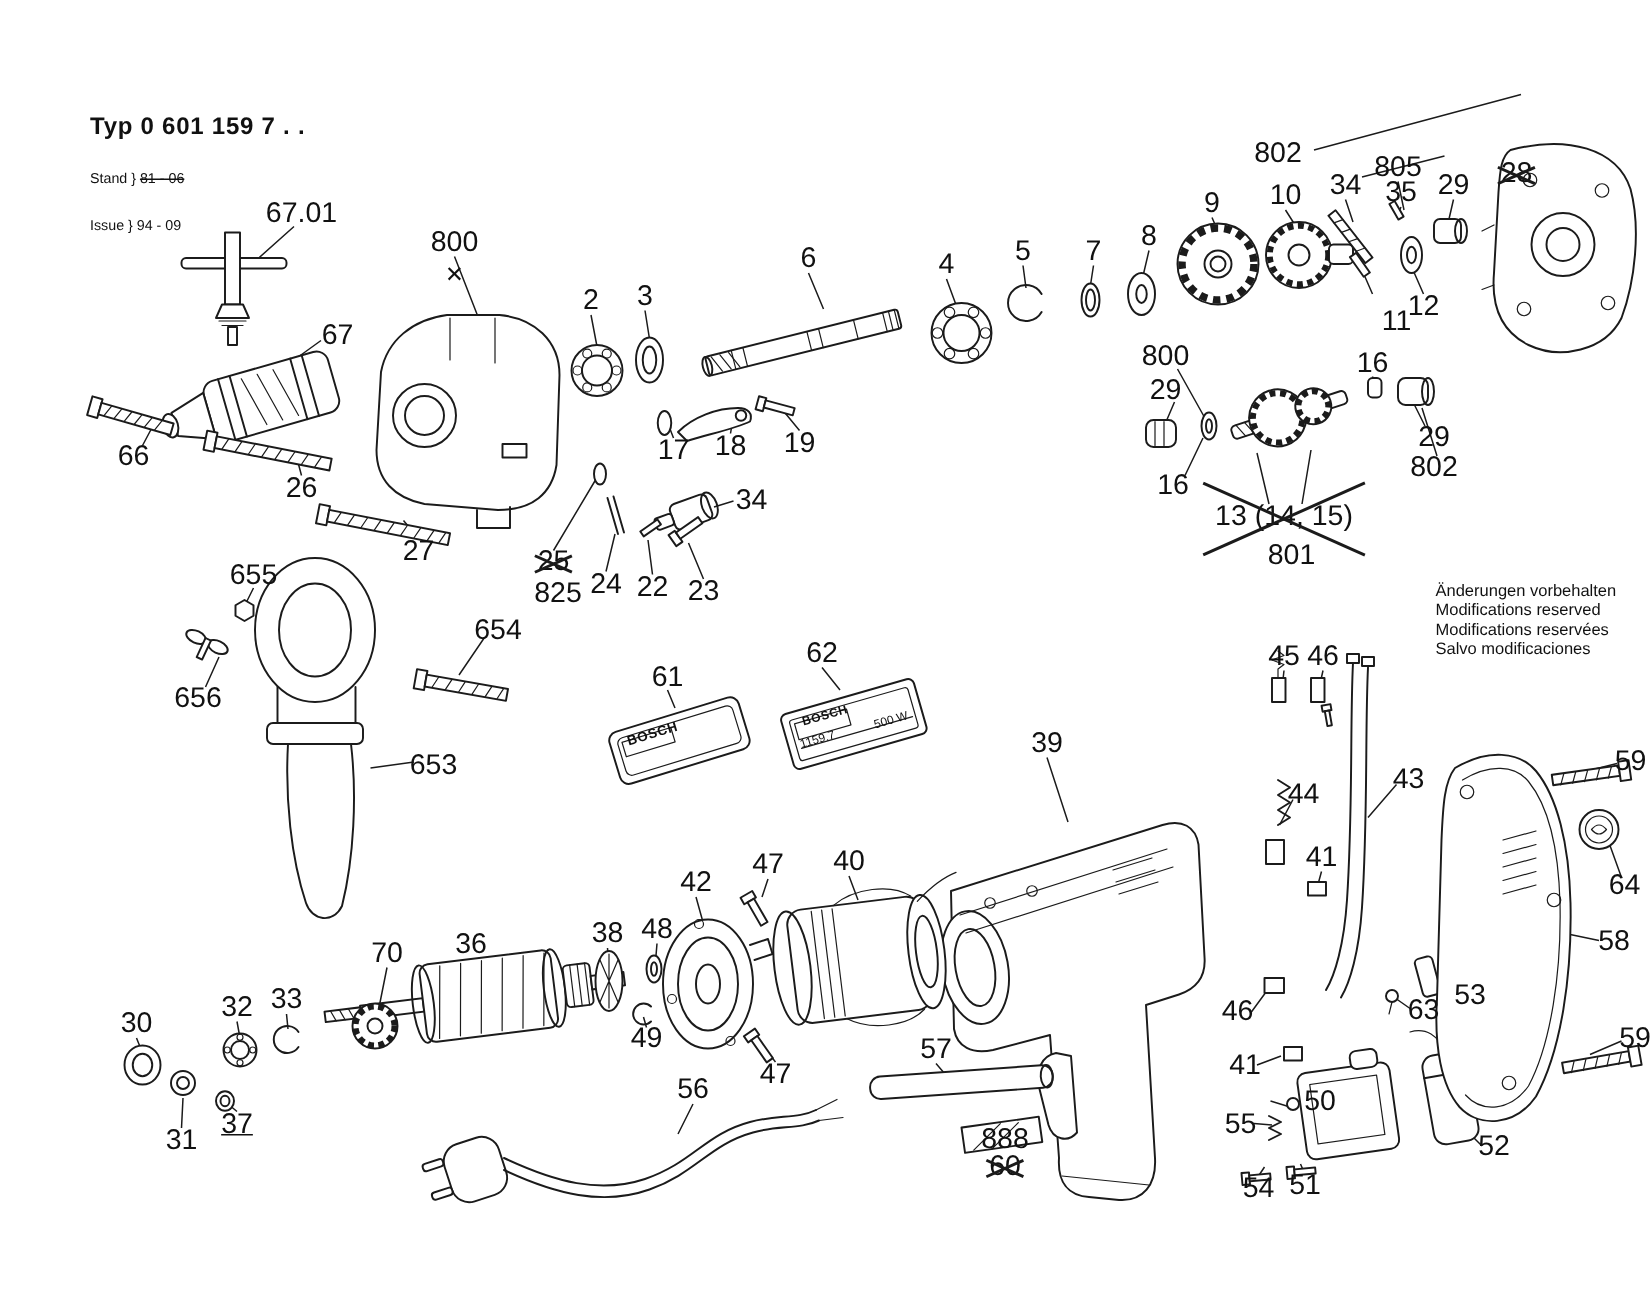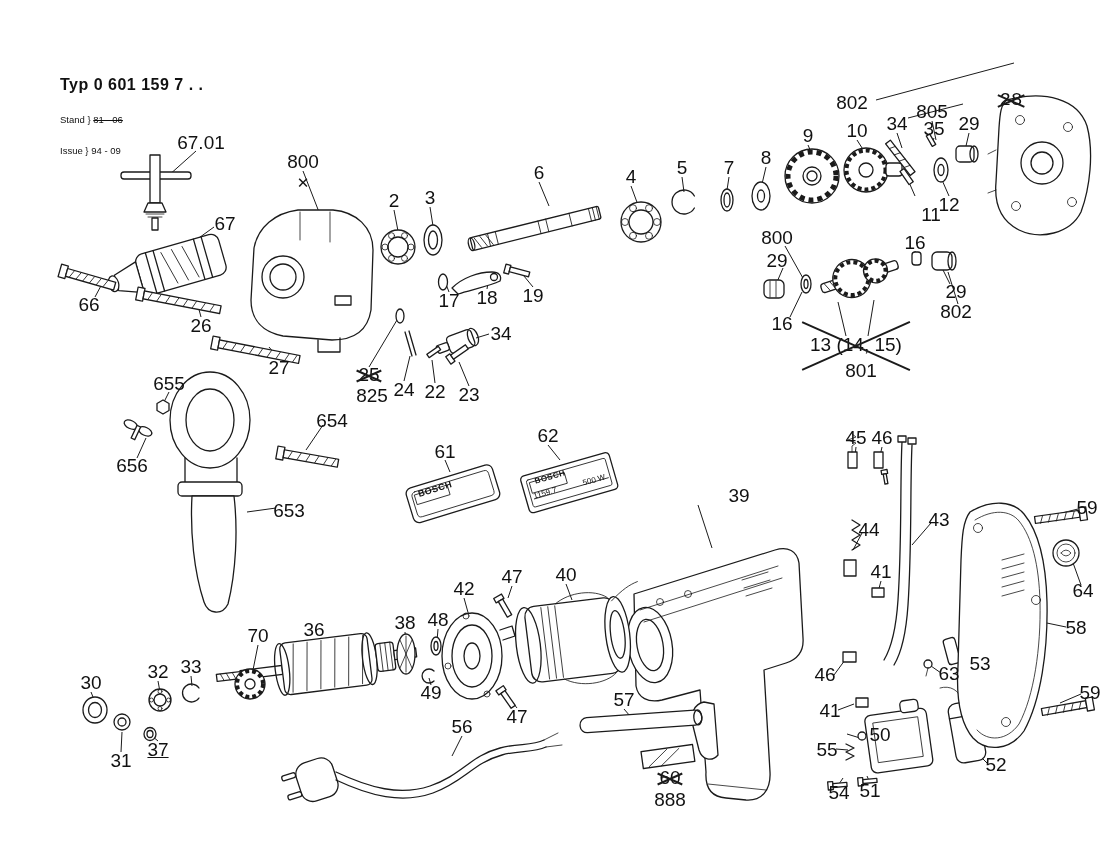--- a/index.html
+++ b/index.html
@@ -461,40 +461,46 @@
       <span>}</span>
       <span class="struck">81 - 06</span>
     </div>
     <div class="sub-row">
       <span>Issue</span>
       <span>}</span>
       <span>94 - 09</span>
     </div>
   </div>
 
+  <div id="notes">
+    <div>Änderungen vorbehalten</div>
+    <div>Modifications reserved</div>
+    <div>Modifications reservées</div>
+    <div>Salvo modificaciones</div>
+  </div>
 
   <div id="labels-layer">
       <div class="part-label" style="left: 201px; top: 143px; transform: translate(-50%, -50%);">67.01</div>
       <div class="part-label" style="left: 303px; top: 162px; transform: translate(-50%, -50%);">800</div>
       <div class="part-label" style="left: 303px; top: 183px; font-size: 15px; transform: translate(-50%, -50%);">✕</div>
       <div class="part-label" style="left: 394px; top: 201px; transform: translate(-50%, -50%);">2</div>
       <div class="part-label" style="left: 430px; top: 198px; transform: translate(-50%, -50%);">3</div>
       <div class="part-label" style="left: 539px; top: 173px; transform: translate(-50%, -50%);">6</div>
       <div class="part-label" style="left: 631px; top: 177px; transform: translate(-50%, -50%);">4</div>
       <div class="part-label" style="left: 682px; top: 168px; transform: translate(-50%, -50%);">5</div>
       <div class="part-label" style="left: 729px; top: 168px; transform: translate(-50%, -50%);">7</div>
       <div class="part-label" style="left: 766px; top: 158px; transform: translate(-50%, -50%);">8</div>
       <div class="part-label" style="left: 808px; top: 136px; transform: translate(-50%, -50%);">9</div>
       <div class="part-label" style="left: 857px; top: 131px; transform: translate(-50%, -50%);">10</div>
       <div class="part-label" style="left: 852px; top: 103px; transform: translate(-50%, -50%);">802</div>
       <div class="part-label" style="left: 897px; top: 124px; transform: translate(-50%, -50%);">34</div>
       <div class="part-label" style="left: 932px; top: 112px; transform: translate(-50%, -50%);">805</div>
       <div class="part-label" style="left: 934px; top: 129px; transform: translate(-50%, -50%);">35</div>
       <div class="part-label" style="left: 969px; top: 124px; transform: translate(-50%, -50%);">29</div>
-      <div class="part-label crossed" style="left: 1011px; top: 100px; transform: translate(-50%, -50%); font-family: Liberation Mono, monospace;">28</div>
+      <div class="part-label crossed" style="left: 1011px; top: 116px; transform: translate(-50%, -50%);">28</div>
       <div class="part-label" style="left: 915px; top: 215px; transform: translate(-50%, -50%); margin-left: 16px;">11</div>
       <div class="part-label" style="left: 949px; top: 205px; transform: translate(-50%, -50%);">12</div>
       <div class="part-label" style="left: 777px; top: 238px; transform: translate(-50%, -50%);">800</div>
       <div class="part-label" style="left: 777px; top: 261px; transform: translate(-50%, -50%);">29</div>
       <div class="part-label" style="left: 915px; top: 243px; transform: translate(-50%, -50%);">16</div>
       <div class="part-label" style="left: 956px; top: 292px; transform: translate(-50%, -50%);">29</div>
       <div class="part-label" style="left: 956px; top: 312px; transform: translate(-50%, -50%);">802</div>
       <div class="part-label" style="left: 782px; top: 324px; transform: translate(-50%, -50%);">16</div>
       <div class="part-label crossed" style="left: 856px; top: 345px; transform: translate(-50%, -50%);">13 (14, 15)</div>
       <div class="part-label" style="left: 861px; top: 371px; transform: translate(-50%, -50%);">801</div>
@@ -510,21 +516,21 @@
       <div class="part-label" style="left: 404px; top: 390px; transform: translate(-50%, -50%);">24</div>
       <div class="part-label" style="left: 435px; top: 392px; transform: translate(-50%, -50%);">22</div>
       <div class="part-label" style="left: 469px; top: 395px; transform: translate(-50%, -50%);">23</div>
       <div class="part-label" style="left: 501px; top: 334px; transform: translate(-50%, -50%);">34</div>
       <div class="part-label" style="left: 169px; top: 384px; transform: translate(-50%, -50%);">655</div>
       <div class="part-label" style="left: 132px; top: 466px; transform: translate(-50%, -50%);">656</div>
       <div class="part-label" style="left: 332px; top: 421px; transform: translate(-50%, -50%);">654</div>
       <div class="part-label" style="left: 289px; top: 511px; transform: translate(-50%, -50%);">653</div>
       <div class="part-label" style="left: 445px; top: 452px; transform: translate(-50%, -50%);">61</div>
       <div class="part-label" style="left: 548px; top: 436px; transform: translate(-50%, -50%);">62</div>
-      <div class="part-label" style="left: 698px; top: 496px; transform: translate(-50%, -50%); margin-left: 41px;">39</div>
+      <div class="part-label" style="left: 698px; top: 496px; transform: translate(-50%, -50%);">39</div>
       <div class="part-label" style="left: 856px; top: 438px; transform: translate(-50%, -50%);">45</div>
       <div class="part-label" style="left: 882px; top: 438px; transform: translate(-50%, -50%);">46</div>
       <div class="part-label" style="left: 939px; top: 520px; transform: translate(-50%, -50%);">43</div>
       <div class="part-label" style="left: 869px; top: 530px; transform: translate(-50%, -50%);">44</div>
       <div class="part-label" style="left: 881px; top: 572px; transform: translate(-50%, -50%);">41</div>
       <div class="part-label" style="left: 1087px; top: 508px; transform: translate(-50%, -50%);">59</div>
       <div class="part-label" style="left: 1083px; top: 591px; transform: translate(-50%, -50%);">64</div>
       <div class="part-label" style="left: 1076px; top: 628px; transform: translate(-50%, -50%);">58</div>
       <div class="part-label" style="left: 464px; top: 589px; transform: translate(-50%, -50%);">42</div>
       <div class="part-label" style="left: 512px; top: 577px; transform: translate(-50%, -50%);">47</div>
@@ -536,21 +542,21 @@
       <div class="part-label" style="left: 431px; top: 693px; transform: translate(-50%, -50%);">49</div>
       <div class="part-label" style="left: 91px; top: 683px; transform: translate(-50%, -50%);">30</div>
       <div class="part-label" style="left: 158px; top: 672px; transform: translate(-50%, -50%);">32</div>
       <div class="part-label" style="left: 191px; top: 667px; transform: translate(-50%, -50%);">33</div>
       <div class="part-label" style="left: 121px; top: 761px; transform: translate(-50%, -50%);">31</div>
       <div class="part-label" style="left: 158px; top: 750px; transform: translate(-50%, -50%); text-decoration: underline;">37</div>
       <div class="part-label" style="left: 517px; top: 717px; transform: translate(-50%, -50%);">47</div>
       <div class="part-label" style="left: 462px; top: 727px; transform: translate(-50%, -50%);">56</div>
       <div class="part-label" style="left: 624px; top: 700px; transform: translate(-50%, -50%);">57</div>
       <div class="part-label crossed" style="left: 670px; top: 778px; transform: translate(-50%, -50%);">60</div>
-      <div class="part-label" style="left: 670px; top: 800px; transform: translate(-50%, -50%);">888</div>
+      <div class="part-label" style="left: 670px; top: 760px; transform: translate(-50%, -50%);">888</div>
       <div class="part-label" style="left: 825px; top: 675px; transform: translate(-50%, -50%);">46</div>
       <div class="part-label" style="left: 830px; top: 711px; transform: translate(-50%, -50%);">41</div>
       <div class="part-label" style="left: 949px; top: 674px; transform: translate(-50%, -50%);">63</div>
       <div class="part-label" style="left: 980px; top: 664px; transform: translate(-50%, -50%);">53</div>
       <div class="part-label" style="left: 839px; top: 735px; transform: translate(-50%, -50%); margin-left: 41px;">50</div>
       <div class="part-label" style="left: 827px; top: 750px; transform: translate(-50%, -50%);">55</div>
       <div class="part-label" style="left: 839px; top: 793px; transform: translate(-50%, -50%);">54</div>
       <div class="part-label" style="left: 870px; top: 791px; transform: translate(-50%, -50%);">51</div>
       <div class="part-label" style="left: 996px; top: 765px; transform: translate(-50%, -50%);">52</div>
       <div class="part-label" style="left: 1090px; top: 693px; transform: translate(-50%, -50%);">59</div>

